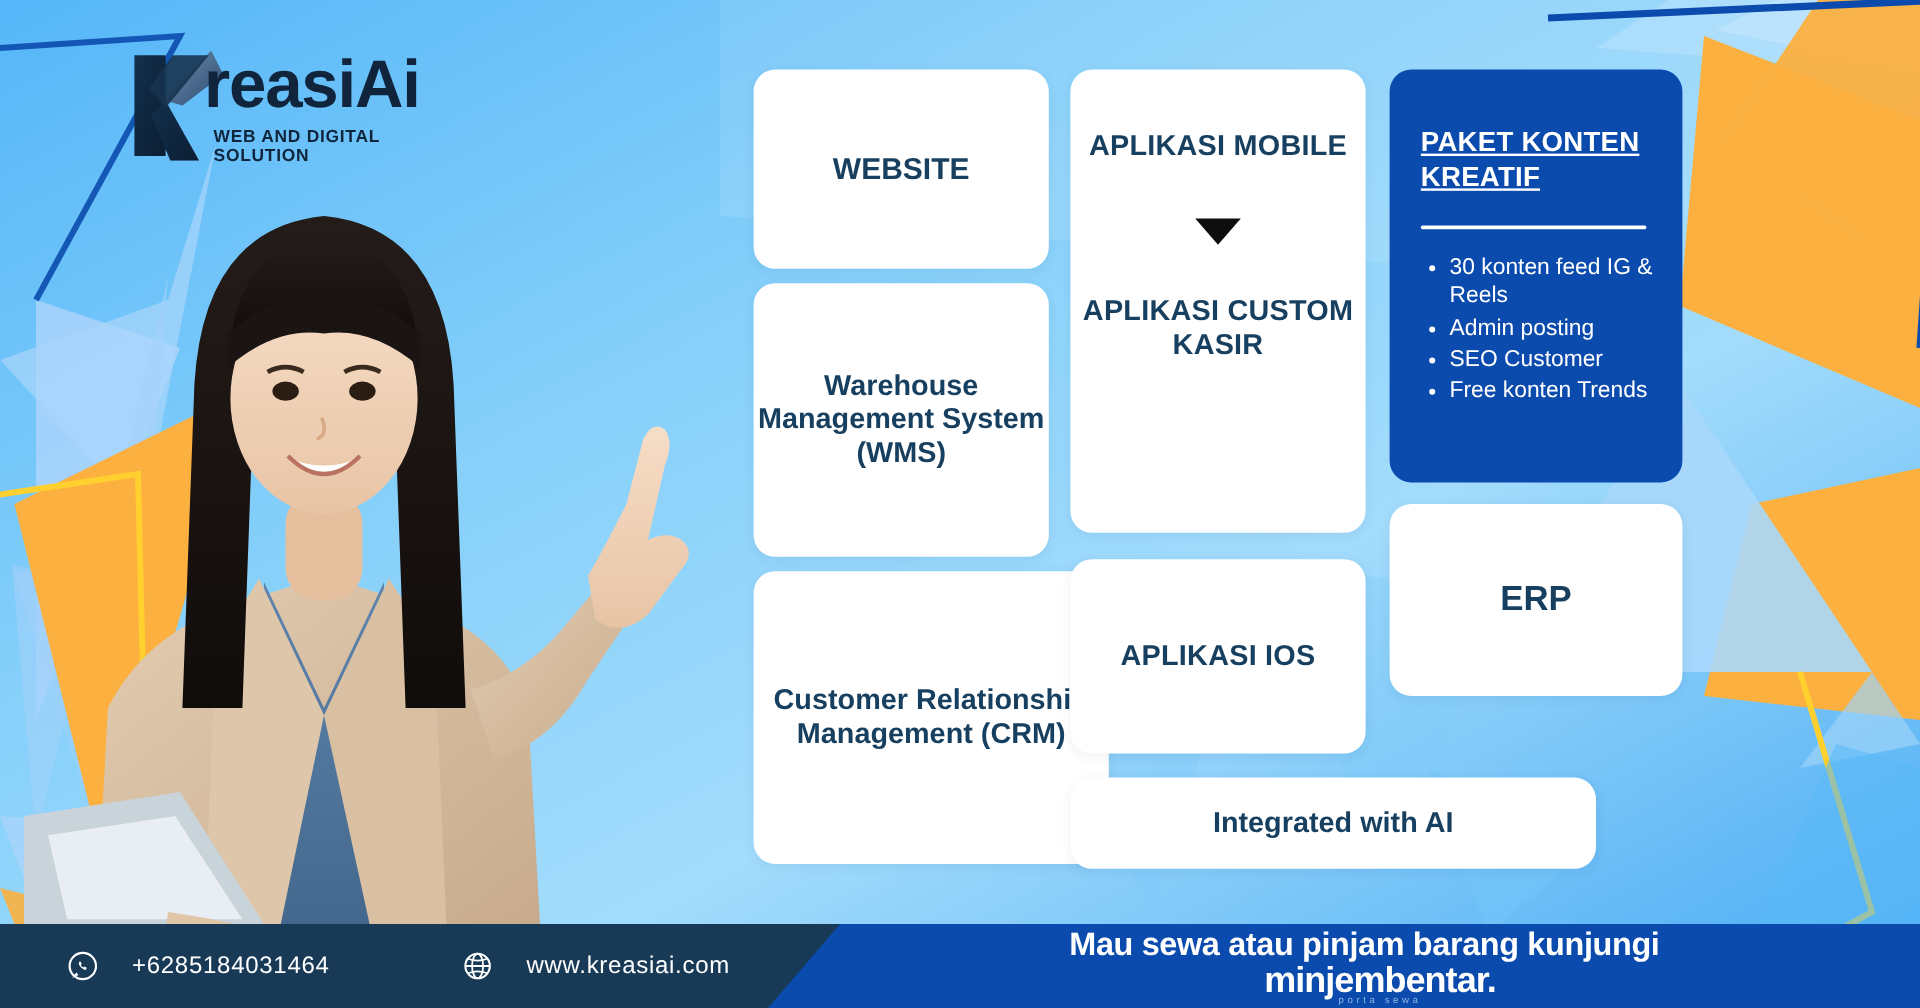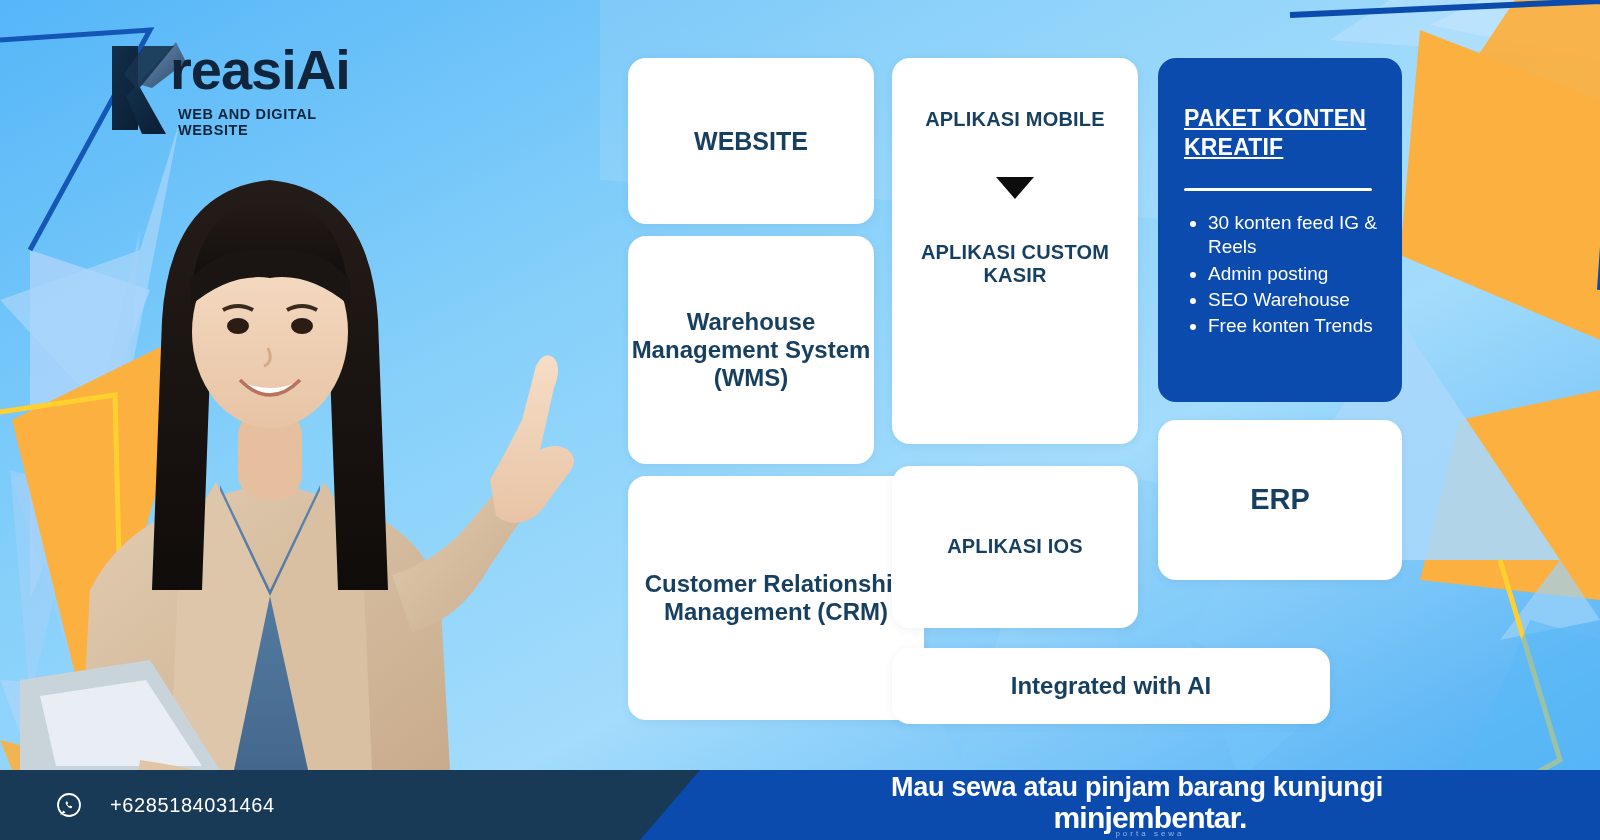--- a/index.html
+++ b/index.html
@@ -81,21 +81,21 @@
   .c-crm          { left: 628px; top: 476px; width: 296px; height: 244px; }
 
   .c-mobile       { left: 892px; top: 58px;  width: 246px; height: 386px;
                     justify-content: flex-start; padding-top: 50px; }
   .c-ios          { left: 892px; top: 466px; width: 246px; height: 162px; }
   .c-ai           { left: 892px; top: 648px; width: 438px; height: 76px; }
 
   .c-erp          { left: 1158px; top: 420px; width: 244px; height: 160px; }
 
   .t-18 { font-size: 25px; }
-  .t-21 { font-size: 20px; letter-spacing: 0.2px; text-align: center; }
+  .t-21 { font-size: 24px; letter-spacing: 0.2px; text-align: center; }
   .t-mid { font-size: 24px; }
 
   .tri-down {
     width: 0; height: 0;
     border-left: 19px solid transparent;
     border-right: 19px solid transparent;
     border-top: 22px solid #0d0d0d;
     margin: 46px 0 42px 0;
   }
 
@@ -257,21 +257,21 @@
           <stop offset="0%" stop-color="#6f90b5"></stop>
           <stop offset="100%" stop-color="#2b4a6c"></stop>
         </linearGradient>
       </defs>
       <polygon points="4,8 30,8 30,92 4,92" fill="url(#kg1)"></polygon>
       <polygon points="30,46 68,4 78,24 44,50" fill="url(#kg2)"></polygon>
       <polygon points="30,46 58,96 34,96 18,58" fill="url(#kg1)"></polygon>
       <polygon points="36,8 66,8 30,52 16,36" fill="#17334f" opacity="0.9"></polygon>
     </svg>
     <div class="logo-text">reasiAi</div>
-    <div class="logo-tag">WEB AND DIGITAL WEBSITE</div>
+    <div class="logo-tag">WEB AND DIGITAL SOLUTION</div>
   </div>
 
   <svg class="person" viewBox="0 0 600 650">
     <defs>
       <linearGradient id="blazer" x1="0" y1="0" x2="1" y2="1">
         <stop offset="0%" stop-color="#e3cdb2"></stop>
         <stop offset="100%" stop-color="#c8ab8c"></stop>
       </linearGradient>
       <linearGradient id="skin" x1="0" y1="0" x2="0" y2="1">
         <stop offset="0%" stop-color="#f6ddc6"></stop>
@@ -350,35 +350,45 @@
   <div class="card c-erp">
     <div class="card-title" style="font-size:29px">ERP</div>
   </div>
 
   <div class="c-paket">
     <div class="paket-title">PAKET KONTEN KREATIF</div>
     <div class="paket-rule"></div>
     <ul class="paket-list">
       <li>30 konten feed IG &amp; Reels</li>
       <li>Admin posting</li>
-      <li>SEO Warehouse</li>
+      <li>SEO Customer</li>
       <li>Free konten Trends</li>
     </ul>
   </div>
 
   <div class="footer">
     <div class="footer-left">
       <div class="contact phone">
         <svg class="ico" width="26" height="26" viewBox="0 0 26 26">
           <circle cx="13" cy="13" r="11" fill="none" stroke="#ffffff" stroke-width="1.8"></circle>
           <path d="M4 23 L7.5 18.5 L9.5 20.5 Z" fill="#ffffff"></path>
           <path d="M10 9.5 q-1 1.6 0.6 3.8 q1.7 2.3 3.8 2.9 q1.1 0.3 1.5-0.7 l0.4-1 l-2.1-1 l-0.8 0.8 q-1.3-0.6-2.2-2.1 l0.9-0.7 l-0.8-2.1 z" fill="#ffffff"></path>
         </svg>
         <span>+6285184031464</span>
       </div>
+      <div class="contact web">
+        <svg class="ico" width="26" height="26" viewBox="0 0 26 26">
+          <circle cx="13" cy="13" r="10.2" fill="none" stroke="#ffffff" stroke-width="1.7"></circle>
+          <ellipse cx="13" cy="13" rx="4.6" ry="10.2" fill="none" stroke="#ffffff" stroke-width="1.5"></ellipse>
+          <line x1="2.8" y1="13" x2="23.2" y2="13" stroke="#ffffff" stroke-width="1.5"></line>
+          <path d="M5 7 q8 3 16 0" fill="none" stroke="#ffffff" stroke-width="1.3"></path>
+          <path d="M5 19 q8-3 16 0" fill="none" stroke="#ffffff" stroke-width="1.3"></path>
+        </svg>
+        <span>www.kreasiai.com</span>
+      </div>
     </div>
 
     <div class="footer-right">
       <div class="promo-text">Mau sewa atau pinjam barang kunjungi</div>
       <div class="brand">
         <div class="brand-name">minjembentar.</div>
         <div class="brand-sub">porta sewa</div>
       </div>
     </div>
   </div>

